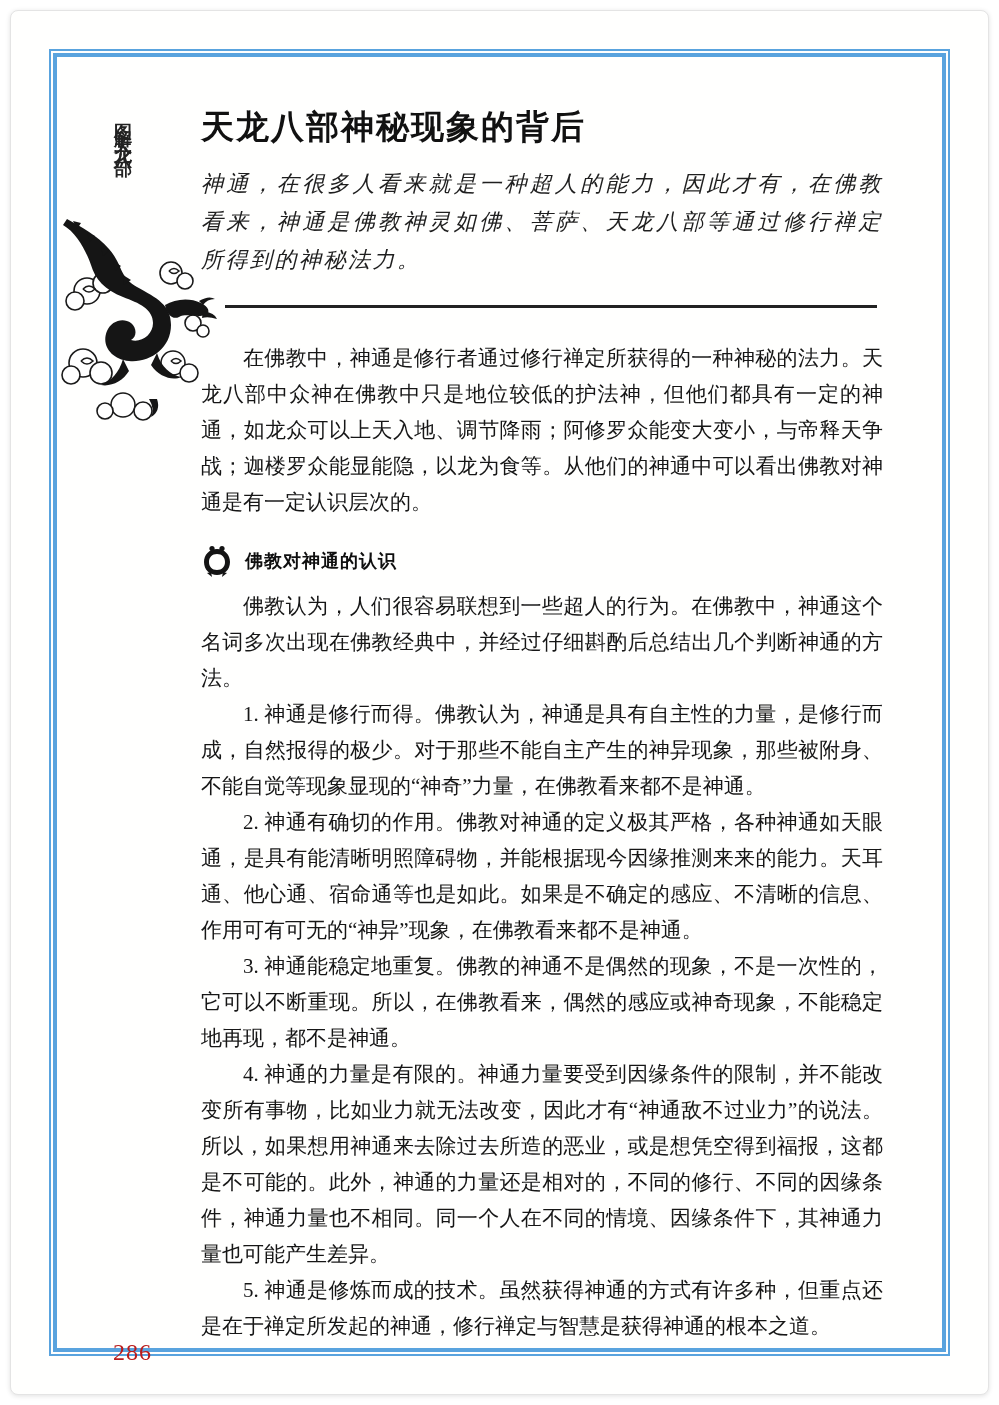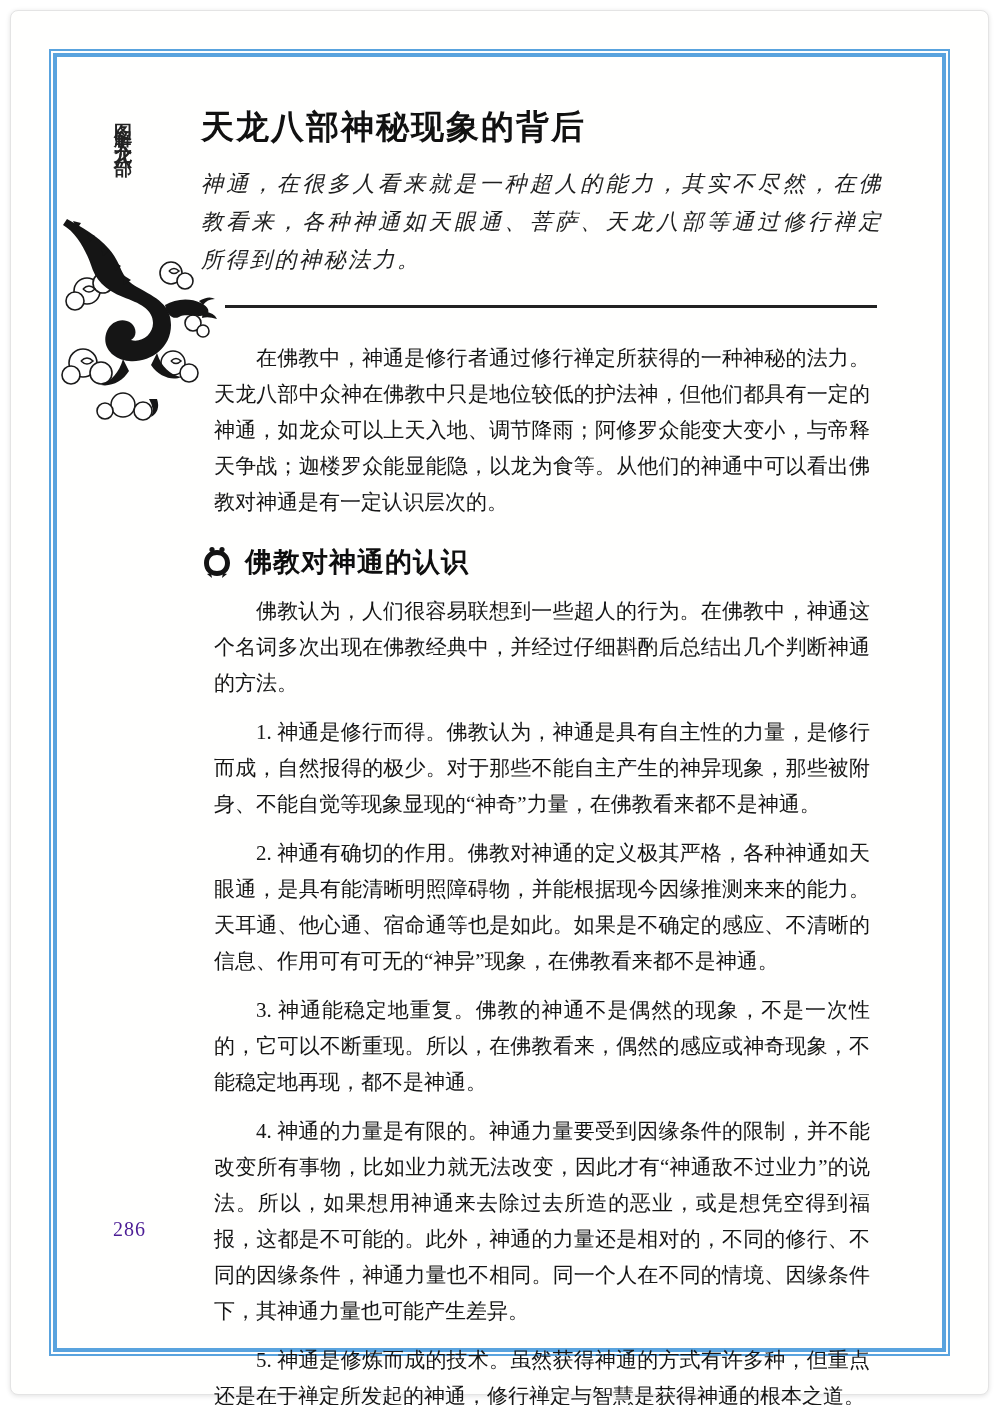--- a/index.html
+++ b/index.html
@@ -50,38 +50,38 @@
   .intro{
     margin:18px 0 0 0;
     font-style:italic;
     font-size:22px;line-height:38px;letter-spacing:2.5px;
     text-align:justify;color:#1f1f1f;
   }
   .rule{
     margin:26px 6px 0 24px;height:2.5px;background:#222;
   }
   .body-p{
-    margin:13px;
+    margin:0;
     font-size:21px;line-height:36px;
     text-align:justify;text-indent:2em;
     color:#161616;
   }
   .body-p.first{margin-top:32px;}
   .section-head{
     margin:24px 0 10px 0;
     display:flex;align-items:center;gap:12px;
   }
   .section-title{
     font-family:"Liberation Sans","DejaVu Sans",sans-serif;
-    font-weight:900;font-size:27px;letter-spacing:1px;color:#0f0f0f;
+    font-weight:900;font-size:18px;letter-spacing:1px;color:#0f0f0f;
   }
   .emblem{flex:0 0 auto;}
   .page-number{
-    position:absolute;left:102px;top:1207px;
-    font-size:20px;letter-spacing:1px;color:#4c1d95;
+    position:absolute;left:102px;top:1328px;
+    font-size:24px;letter-spacing:1px;color:#b91c1c;
   }
 </style>
 </head>
 <body>
 
 <div class="page">
 
   <div class="frame-outer">
     <div class="frame-inner"></div>
   </div>
@@ -137,21 +137,21 @@
       <path d="M104 140 C108 154 118 162 128 164 C120 168 106 164 98 152 Z"></path>
       <path d="M96 186 q6 10 2 18 q10 -6 6 -18 Z"></path>
     </g>
   </svg>
 
   <div class="content">
 
     <div class="subtitle">天龙八部神秘现象的背后</div>
 
 
-    <p class="intro">神通，在很多人看来就是一种超人的能力，其实不尽然，在佛教看来，各种神通如天眼通、菩萨、天龙八部等通过修行禅定所得到的神秘法力。</p>
+    <p class="intro">神通，在很多人看来就是一种超人的能力，因此才有，在佛教看来，神通是佛教神灵如佛、菩萨、天龙八部等通过修行禅定所得到的神秘法力。</p>
 
     <div class="rule"></div>
 
     <p class="body-p first">在佛教中，神通是修行者通过修行禅定所获得的一种神秘的法力。天龙八部中众神在佛教中只是地位较低的护法神，但他们都具有一定的神通，如龙众可以上天入地、调节降雨；阿修罗众能变大变小，与帝释天争战；迦楼罗众能显能隐，以龙为食等。从他们的神通中可以看出佛教对神通是有一定认识层次的。</p>
 
     <div class="section-head">
       <svg class="emblem" width="32" height="34" viewBox="0 0 32 34">
         <g fill="#141414">
           <path d="M16 5 C8 5 3 11 3 18 C3 26 9 31 16 31 C23 31 29 26 29 18 C29 11 24 5 16 5 Z
                    M16 10 C21 10 24 13.5 24 18 C24 22.5 21 26 16 26 C11 26 8 22.5 8 18 C8 13.5 11 10 16 10 Z"></path>

